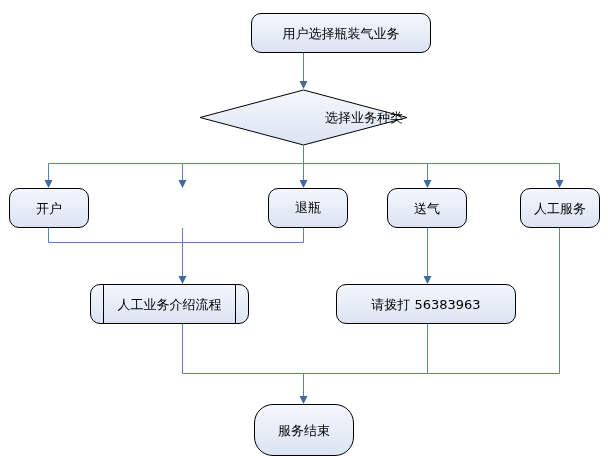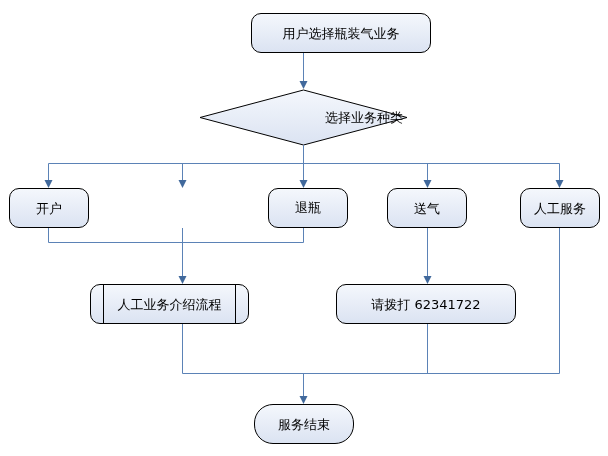--- a/index.html
+++ b/index.html
@@ -160,20 +160,20 @@
   </div>
   <div class="node r10" style="left:520px; top:188px; width:80px; height:40px;">
     <span>人工服务</span>
   </div>
 
   <div class="node r10 node-proc" style="left:90px; top:284px; width:159px; height:40px;">
     <span>人工业务介绍流程</span>
   </div>
 
   <div class="node r10" style="left:336px; top:284px; width:180px; height:40px;">
-    <span>请拨打 62341722</span>
+    <span>请拨打 56383963</span>
   </div>
 
-  <div class="node r18" style="left:254px; top:404px; width:100px; height:40px;">
+  <div class="node r18" style="left:254px; top:404px; width:100px; height:52px;">
     <span>服务结束</span>
   </div>
 
 </div>
 
 </body></html>

